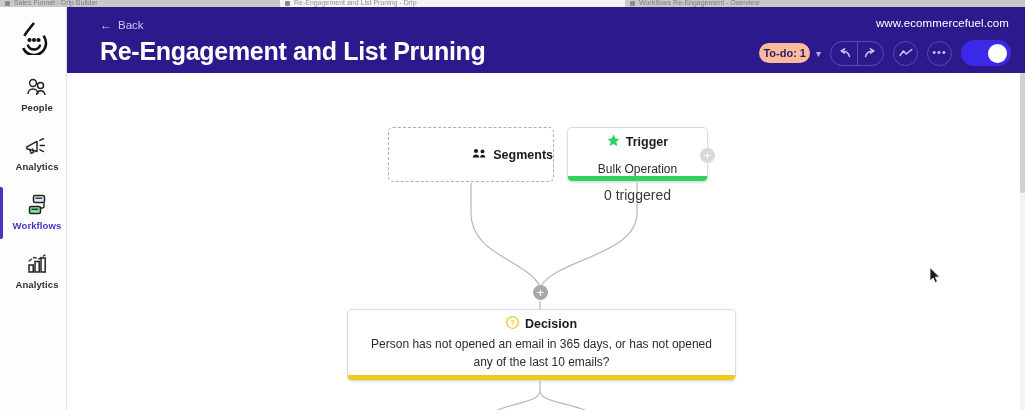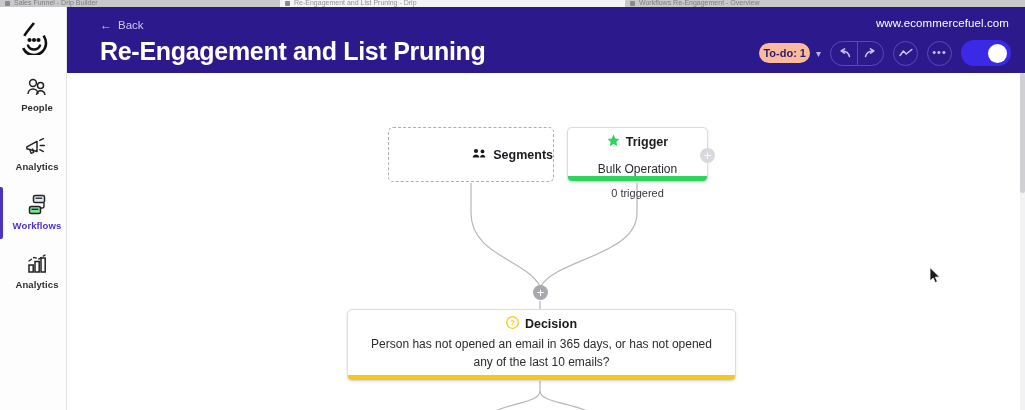--- a/index.html
+++ b/index.html
@@ -129,21 +129,21 @@
     border: 1px solid #dcdce0; border-radius: 5px;
     box-shadow: 0 1px 3px rgba(0,0,0,.10);
     display:flex; flex-direction:column; align-items:center; justify-content:center; gap:12px;
     overflow: hidden; cursor: pointer;
   }
   #trg-node::after {
     content:""; position:absolute; left:0; bottom:0; width:100%; height:5px; background:#2fd45e;
   }
   .trg-count {
     position:absolute; left: 500px; top: 114px; width:141px; text-align:center;
-    font-size: 11px; color:#3a3a3f;
+    font-size: 14px; color:#3a3a3f;
   }
   .plus-side {
     position:absolute; left: 633px; top: 75px; width: 15px; height:15px;
     border-radius:50%; background:#d9d9dd; color:#fff;
     display:flex; align-items:center; justify-content:center;
     font-size: 13px; line-height: 0; cursor:pointer;
   }
   .plus-mid {
     position:absolute; left: 466px; top: 212px; width:15px; height:15px;
     border-radius:50%; background:#a8a8ae; color:#fff;

